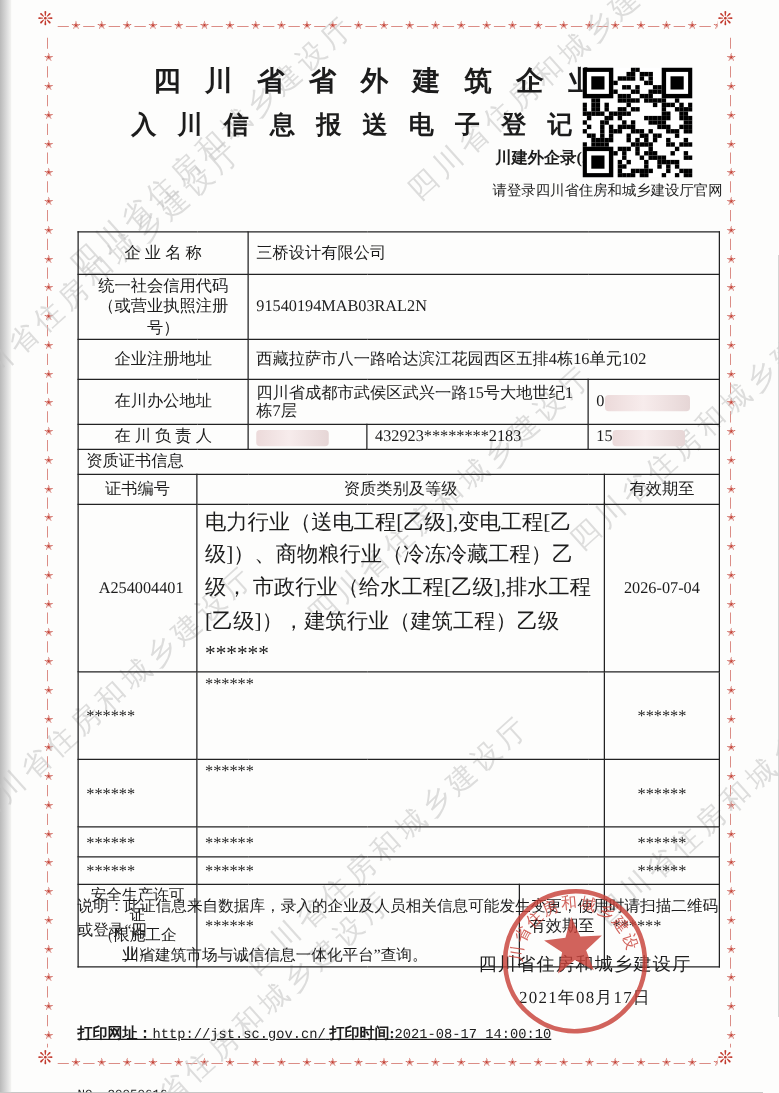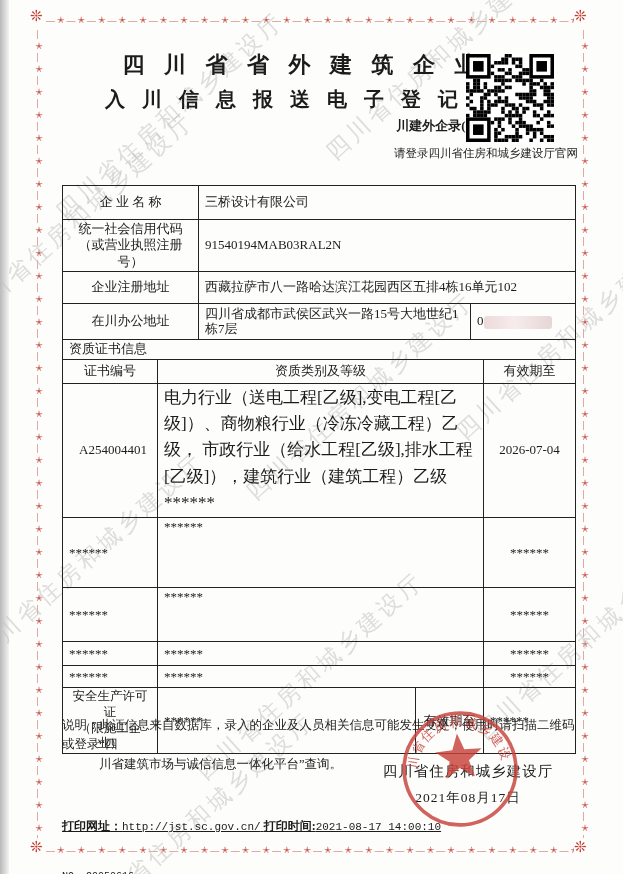--- a/index.html
+++ b/index.html
@@ -367,20 +367,26 @@
       <tr style="height:32px">
         <td class="lbl" colspan="2">企业注册地址</td>
         <td class="val" colspan="5">西藏拉萨市八一路哈达滨江花园西区五排4栋16单元102</td>
       </tr>
       <tr style="height:36px">
         <td class="lbl" colspan="2">在川办公地址</td>
         <td class="val" colspan="3" style="line-height:1.2">四川省成都市武侯区武兴一路15号大地世纪1栋7层</td>
         <td class="val" colspan="2"><span>0</span><span class="redact" style="width:68px"></span></td>
       </tr>
       <tr style="height:20px">
+        <td class="lbl" colspan="2">在 川 负 责 人</td>
+        <td class="val"><span class="redact" style="width:58px"></span></td>
+        <td class="val" colspan="2">432923********2183</td>
+        <td class="val" colspan="2"><span>15</span><span class="redact" style="width:58px"></span></td>
+      </tr>
+      <tr style="height:20px">
         <td class="section-title" colspan="7">资质证书信息</td>
       </tr>
       <tr style="height:24px">
         <td class="ctr">证书编号</td>
         <td class="ctr" colspan="5">资质类别及等级</td>
         <td class="ctr">有效期至</td>
       </tr>
       <tr style="height:97px">
         <td class="ctr" style="text-align:left;padding-left:16px">A254004401</td>
         <td class="val top" colspan="5" style="font-size:17px;vertical-align:top;line-height:1.55">电力行业（送电工程[乙级],变电工程[乙级]）、商物粮行业（冷冻冷藏工程）乙级， 市政行业（给水工程[乙级],排水工程[乙级]），建筑行业（建筑工程）乙级******</td>

